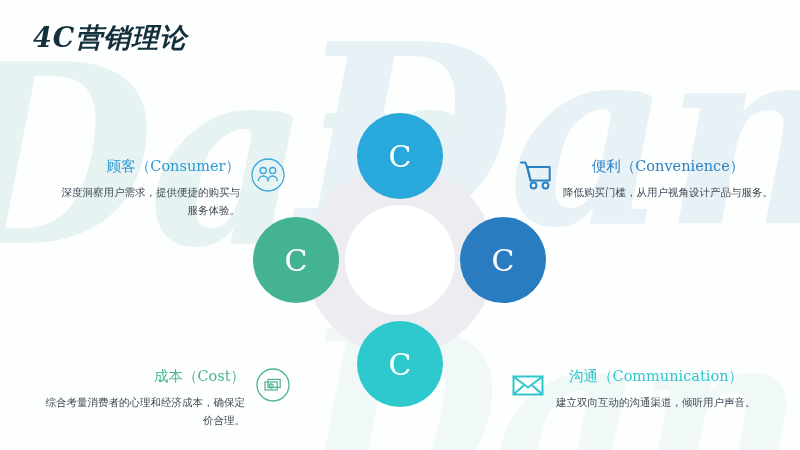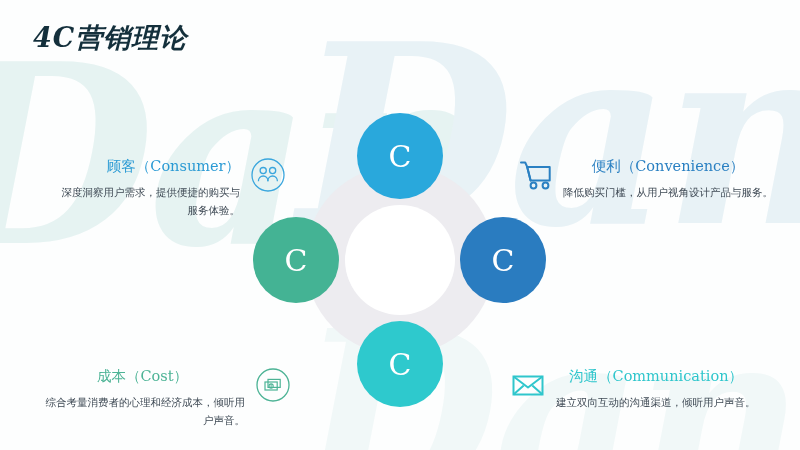--- a/index.html
+++ b/index.html
@@ -222,22 +222,22 @@
       </svg>
     </div>
     <div class="block-text">
       <div class="block-head" style="color: rgb(42, 128, 194);">便利（Convenience）</div>
       <div class="block-body">降低购买门槛，从用户视角设计产品与服务。</div>
     </div>
   </div>
 
   <div class="block block-left b-cost">
     <div class="block-text">
-      <div class="block-head" style="color: rgb(76, 179, 149); text-align: center;">成本（Cost）</div>
-      <div class="block-body">综合考量消费者的心理和经济成本，倾听用户声音。</div>
+      <div class="block-head" style="color: rgb(76, 179, 149);">成本（Cost）</div>
+      <div class="block-body">综合考量消费者的心理和经济成本，确保定价合理。</div>
     </div>
     <div class="icon-box">
       <svg width="36" height="36" viewBox="0 0 36 36">
         <circle cx="18" cy="18" r="16" fill="none" stroke="#4cb395" stroke-width="1.3"></circle>
         <rect x="13" y="12.4" width="12.2" height="8" fill="none" stroke="#4cb395" stroke-width="1.2"></rect>
         <rect x="10" y="15" width="12.2" height="8" fill="none" stroke="#4cb395" stroke-width="1.2"></rect>
         <circle cx="16.1" cy="19" r="2.1" fill="none" stroke="#4cb395" stroke-width="1.1"></circle>
         <path d="M16.1 17.5v3" stroke="#4cb395" stroke-width="1" stroke-linecap="round"></path>
       </svg>
     </div>

